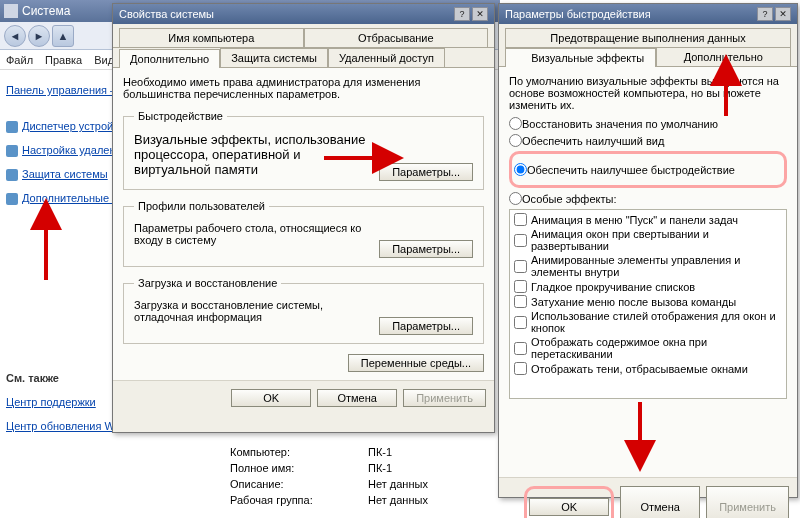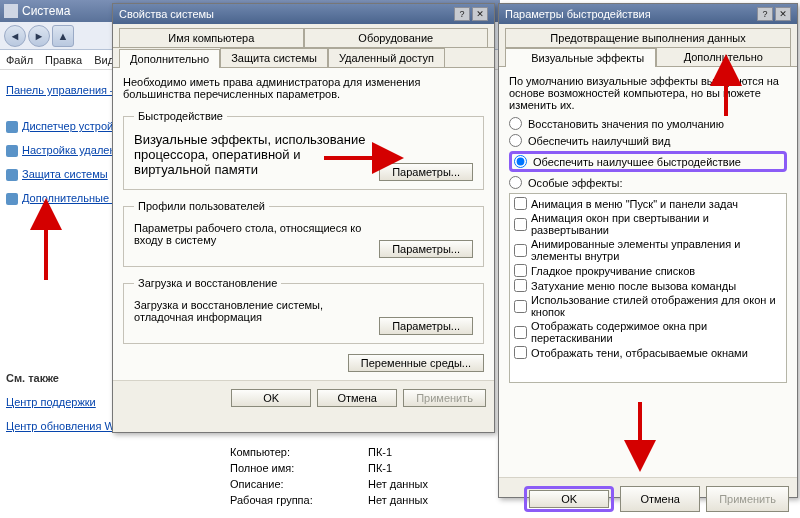--- a/index.html
+++ b/index.html
@@ -29,26 +29,26 @@
   .tab.active { background:#fbfbf8; top:1px;}
   .tab-body { padding:8px 10px; background:#fbfbf8; }
   fieldset { border:1px solid #c5c2b8; padding:10px 10px 12px 10px; margin-top:10px; position:relative;}
   legend { padding:0 4px; font-size:11px;}
   .btn { border:1px solid #8a8a7b; background:linear-gradient(#fdfdfb,#e6e3d8); padding:2px 12px; font-size:11px; cursor:pointer; min-width:80px; text-align:center;}
   .btn.disabled { color:#9a9a90;}
   .btn-row { display:flex; gap:6px; justify-content:flex-end; padding:8px;}
   .field-btn { position:absolute; right:10px; bottom:8px;}
 
   
-  .radio-row { display:flex; align-items:center; gap:6px; margin:4px 0; font-size:11px; color:#000;}
+  .radio-row { display:flex; align-items:center; gap:0; margin:4px 0; font-size:11px; color:#000;}
   .radio-row input { margin:0;}
   .checklist { border:1px solid #b5b5a7; background:#fff; height:190px; overflow:auto; padding:2px;}
   .chk-row { display:flex; align-items:center; gap:4px; font-size:11px; color:#000; padding:1px 2px;}
   .chk-row input { margin:0;}
-  .red-highlight { border:3px solid #8b5cf6; border-radius:4px; padding:1px 2px;}
+  .red-highlight { border:3px solid #fca5a5; border-radius:10px; padding:9px 2px;}
 
   
   .arrow { position:absolute; z-index:1000;}
   .arrow svg { overflow:visible; }
 </style>
 </head>
 <body>
 
 <div class="cp-window">
   <div class="titlebar">
@@ -102,21 +102,21 @@
 <div class="dialog" style="left:112px; top:3px; width:383px; height:430px;">
   <div class="dlg-title">
     <span>Свойства системы</span>
     <div class="xbox">
         <div class="xbtn">?</div>
         <div class="xbtn">✕</div>
       </div>
   </div>
   <div class="tabs">
     <div class="tab" style="flex:1; text-align:center;">Имя компьютера</div>
-    <div class="tab" style="flex:1; text-align:center;">Оборудование</div>
+    <div class="tab" style="flex:1; text-align:center;">Отбрасывание</div>
   </div>
   <div class="tabs" style="padding-top:0;">
     <div class="tab active">Дополнительно</div>
     <div class="tab">Защита системы</div>
     <div class="tab">Удаленный доступ</div>
   </div>
   <div class="tab-body">
     <div style="font-size:11px; color:#000;">Необходимо иметь права администратора для изменения большинства перечисленных параметров.</div>
 
     <fieldset>

